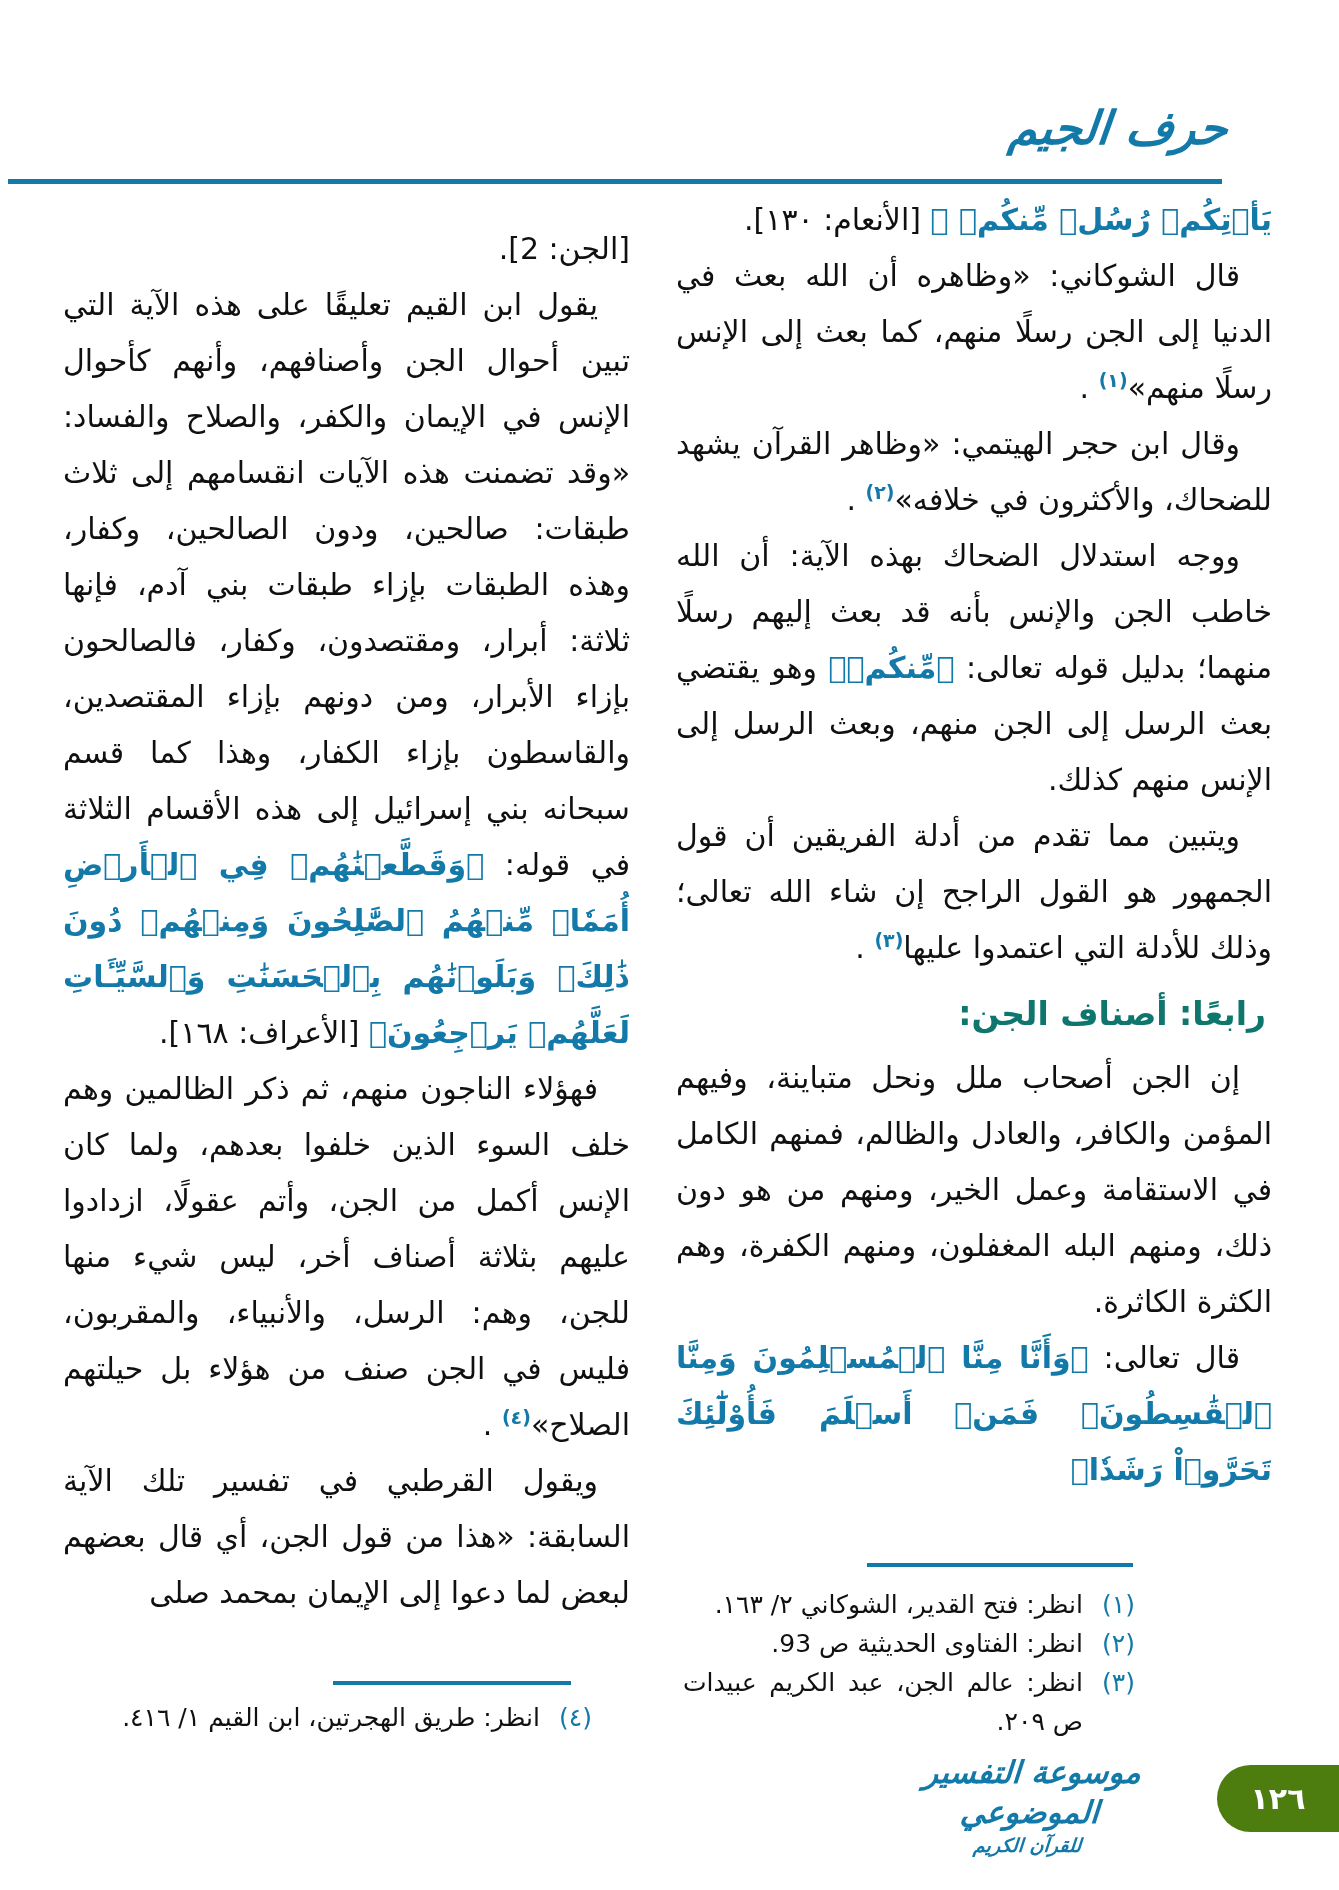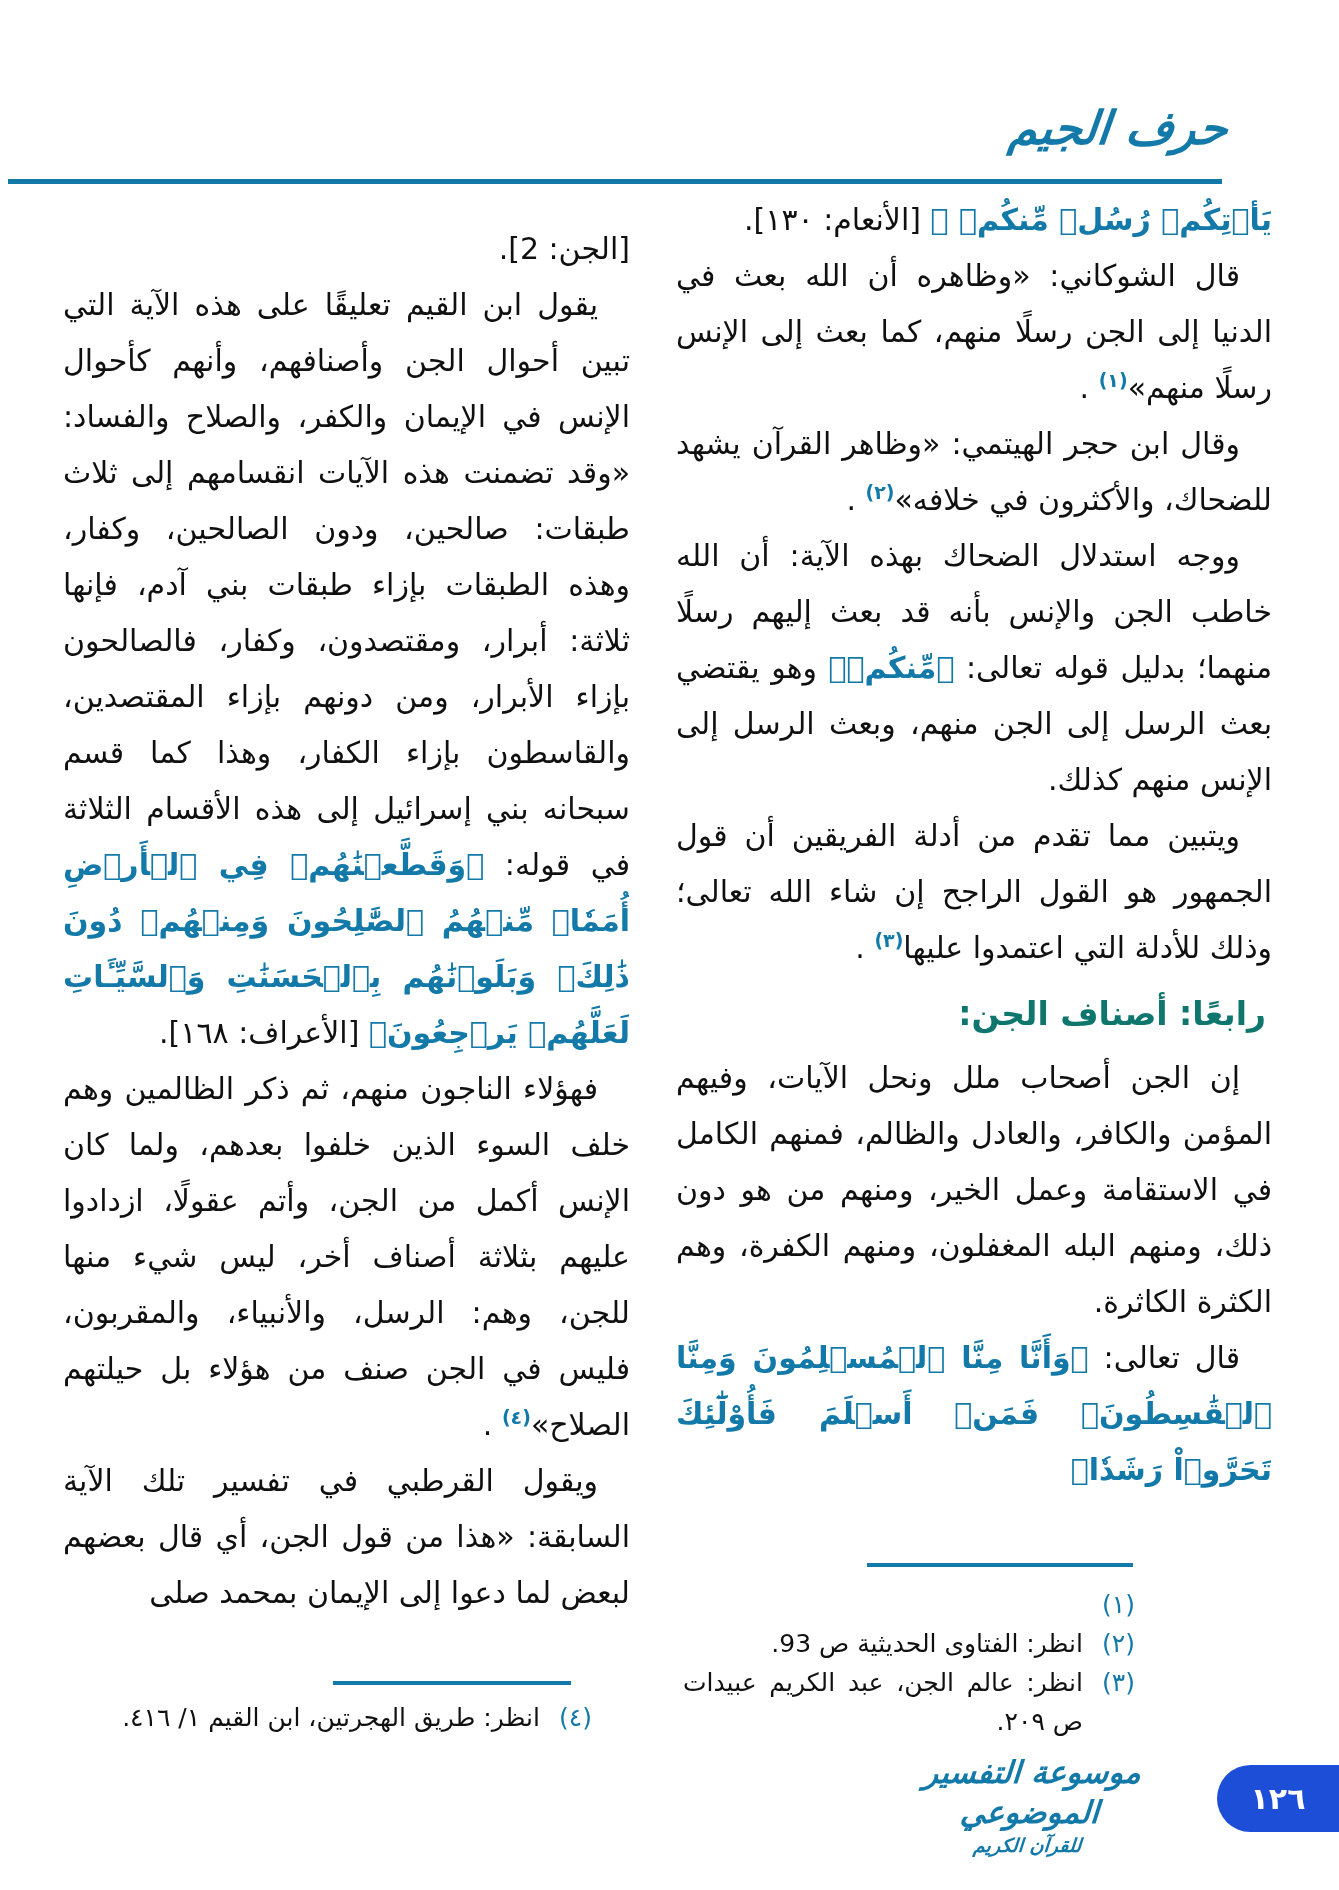--- a/index.html
+++ b/index.html
@@ -63,21 +63,21 @@
     position:absolute;top:1752px;left:880px;width:300px;
     text-align:center;color:#1379a8;
     font-style:italic;font-weight:bold;
     transform:skewX(-4deg);
   }
   .logo-line-1{font-size:31px;line-height:40px;display:block;}
   .logo-line-2{font-size:19px;line-height:26px;display:block;}
   .page-pill{
     position:absolute;top:1765px;left:1217px;
     width:122px;height:67px;
-    background:#1d4ed8;
+    background:#4d7c0f;
     border-radius:36px 0 0 36px;
     display:flex;align-items:center;justify-content:center;
   }
   .page-pill .num{
     color:#ffffff;font-size:30px;font-weight:bold;
     letter-spacing:6px;
   }
 </style>
 </head>
 <body>
@@ -87,36 +87,37 @@
   <div class="chapter-title">حرف الجيم</div>
   <div class="header-rule"></div>
 
   <div class="col col-right" id="col-right">
       <p class="no-indent"><span class="s-quran">يَأۡتِكُمۡ رُسُلٞ مِّنكُمۡ ﴾</span><span> [الأنعام: ١٣٠].</span></p>
       <p><span>قال الشوكاني: «وظاهره أن الله بعث في الدنيا إلى الجن رسلًا منهم، كما بعث إلى الإنس رسلًا منهم»</span><span class="s-marker">(١)</span><span> .</span></p>
       <p><span>وقال ابن حجر الهيتمي: «وظاهر القرآن يشهد للضحاك، والأكثرون في خلافه»</span><span class="s-marker">(٢)</span><span> .</span></p>
       <p><span>ووجه استدلال الضحاك بهذه الآية: أن الله خاطب الجن والإنس بأنه قد بعث إليهم رسلًا منهما؛ بدليل قوله تعالى: </span><span class="s-quran">﴿مِّنكُمۡ﴾</span><span> وهو يقتضي بعث الرسل إلى الجن منهم، وبعث الرسل إلى الإنس منهم كذلك.</span></p>
       <p><span>ويتبين مما تقدم من أدلة الفريقين أن قول الجمهور هو القول الراجح إن شاء الله تعالى؛ وذلك للأدلة التي اعتمدوا عليها</span><span class="s-marker">(٣)</span><span> .</span></p>
       <p class="heading"><span>رابعًا: أصناف الجن:</span></p>
-      <p><span>إن الجن أصحاب ملل ونحل الآيات، وفيهم المؤمن والكافر، والعادل والظالم، فمنهم الكامل في الاستقامة وعمل الخير، ومنهم من هو دون ذلك، ومنهم البله المغفلون، ومنهم الكفرة، وهم الكثرة الكاثرة.</span></p>
+      <p><span>إن الجن أصحاب ملل ونحل متباينة، وفيهم المؤمن والكافر، والعادل والظالم، فمنهم الكامل في الاستقامة وعمل الخير، ومنهم من هو دون ذلك، ومنهم البله المغفلون، ومنهم الكفرة، وهم الكثرة الكاثرة.</span></p>
       <p><span>قال تعالى: </span><span class="s-quran">﴿وَأَنَّا مِنَّا ٱلۡمُسۡلِمُونَ وَمِنَّا ٱلۡقَٰسِطُونَۖ فَمَنۡ أَسۡلَمَ فَأُوْلَٰٓئِكَ تَحَرَّوۡاْ رَشَدٗا﴾</span></p>
     </div>
   <div class="col col-left" id="col-left">
       <p class="no-indent"><span>[الجن: 2].</span></p>
       <p><span>يقول ابن القيم تعليقًا على هذه الآية التي تبين أحوال الجن وأصنافهم، وأنهم كأحوال الإنس في الإيمان والكفر، والصلاح والفساد: «وقد تضمنت هذه الآيات انقسامهم إلى ثلاث طبقات: صالحين، ودون الصالحين، وكفار، وهذه الطبقات بإزاء طبقات بني آدم، فإنها ثلاثة: أبرار، ومقتصدون، وكفار، فالصالحون بإزاء الأبرار، ومن دونهم بإزاء المقتصدين، والقاسطون بإزاء الكفار، وهذا كما قسم سبحانه بني إسرائيل إلى هذه الأقسام الثلاثة في قوله: </span><span class="s-quran">﴿وَقَطَّعۡنَٰهُمۡ فِي ٱلۡأَرۡضِ أُمَمٗاۖ مِّنۡهُمُ ٱلصَّٰلِحُونَ وَمِنۡهُمۡ دُونَ ذَٰلِكَۖ وَبَلَوۡنَٰهُم بِٱلۡحَسَنَٰتِ وَٱلسَّيِّـَٔاتِ لَعَلَّهُمۡ يَرۡجِعُونَ﴾</span><span> [الأعراف: ١٦٨].</span></p>
       <p><span>فهؤلاء الناجون منهم، ثم ذكر الظالمين وهم خلف السوء الذين خلفوا بعدهم، ولما كان الإنس أكمل من الجن، وأتم عقولًا، ازدادوا عليهم بثلاثة أصناف أخر، ليس شيء منها للجن، وهم: الرسل، والأنبياء، والمقربون، فليس في الجن صنف من هؤلاء بل حيلتهم الصلاح»</span><span class="s-marker">(٤)</span><span> .</span></p>
       <p><span>ويقول القرطبي في تفسير تلك الآية السابقة: «هذا من قول الجن، أي قال بعضهم لبعض لما دعوا إلى الإيمان بمحمد صلى</span></p>
     </div>
 
   <div class="fn-rule fn-rule-right"></div>
   <div class="fn-rule fn-rule-left"></div>
 
   <div class="footnotes footnotes-right" id="fn-right">
       <div class="footnote">
         <span class="fn-marker">(١)</span>
+        <span class="fn-text">انظر: فتح القدير، الشوكاني ٢/ ١٦٣.</span>
       </div>
       <div class="footnote">
         <span class="fn-marker">(٢)</span>
         <span class="fn-text">انظر: الفتاوى الحديثية ص 93.</span>
       </div>
       <div class="footnote">
         <span class="fn-marker">(٣)</span>
         <span class="fn-text">انظر: عالم الجن، عبد الكريم عبيدات ص ٢٠٩.</span>
       </div>
     </div>

